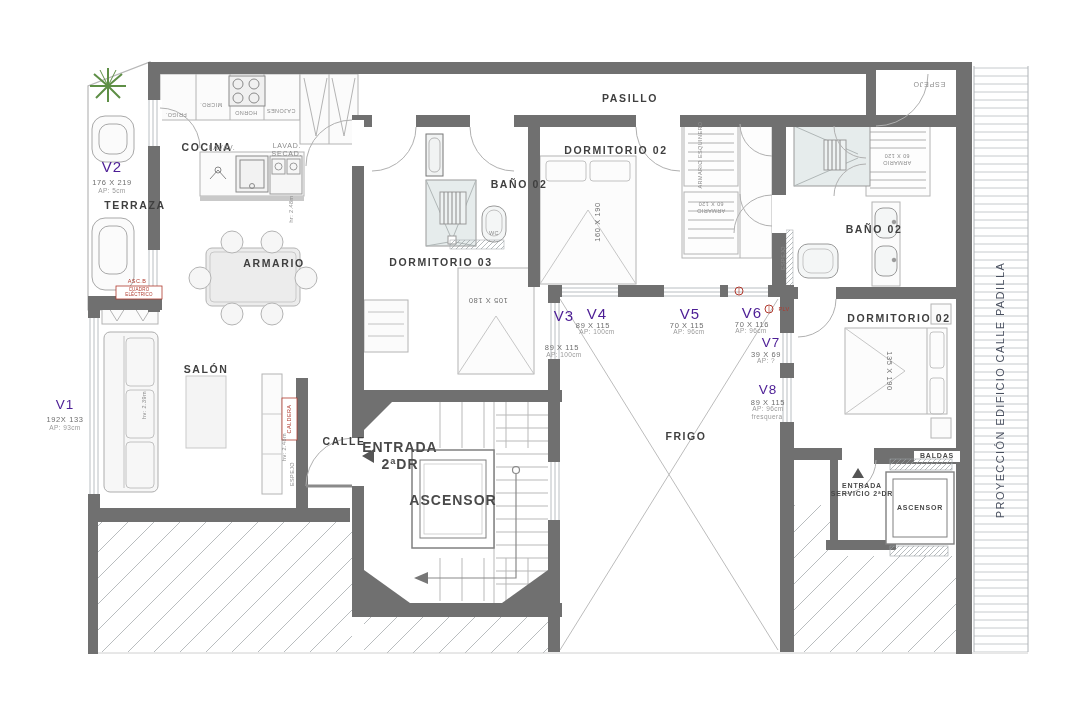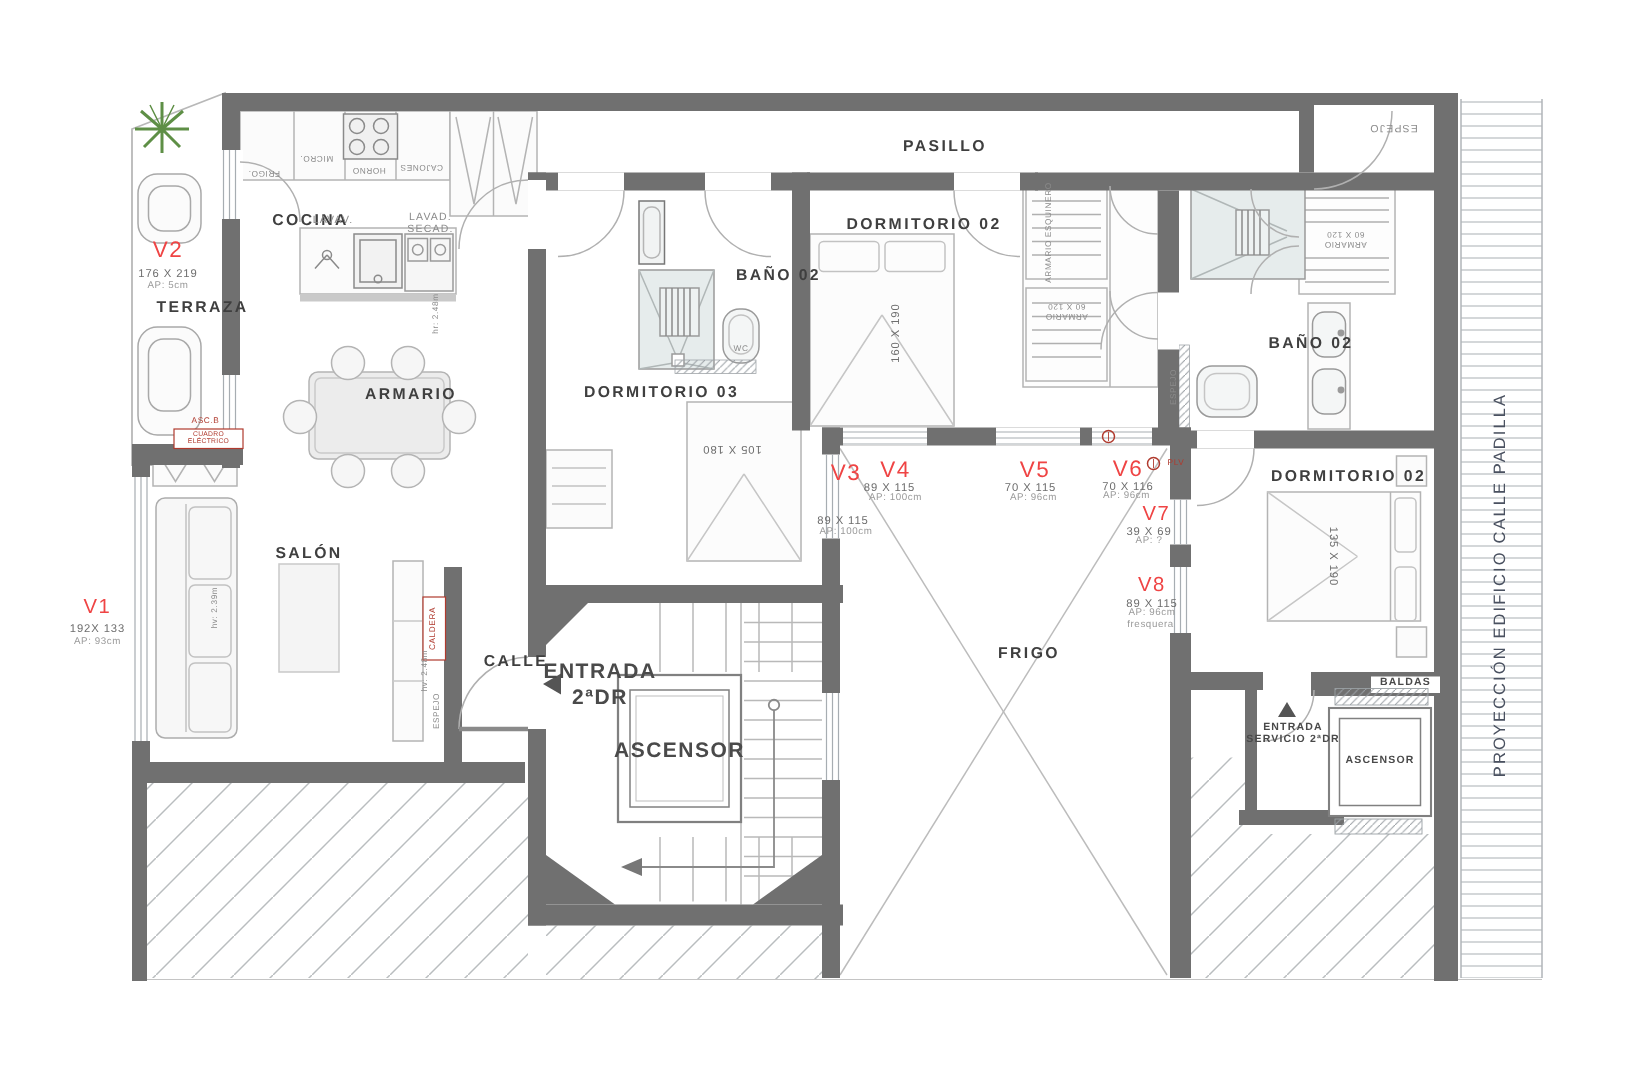--- a/index.html
+++ b/index.html
@@ -3,21 +3,21 @@
 <meta charset="utf-8">
 <style>
   html,body{margin:0;padding:0;background:#ffffff;}
   #canvas{position:relative;width:1086px;height:720px;background:#ffffff;overflow:hidden;
           font-family:"Liberation Sans",sans-serif;}
   #canvas svg{position:absolute;left:0;top:0;}
   .lbl{position:absolute;font-family:"Liberation Sans",sans-serif;color:#454545;
        transform:translate(-50%,-50%);white-space:pre-line;text-align:center;line-height:1.2;
        pointer-events:none;}
   .room{font-size:10.5px;font-weight:bold;letter-spacing:1.6px;color:#3f3f3f;padding-left:44px;}
-  .vid{color:#ef4444;letter-spacing:1px;}
+  .vid{color:#4c1d95;letter-spacing:1px;}
   .s15{font-size:15px;} .s14{font-size:13.5px;}
   .dim{font-size:7.5px;color:#6e6e6e;letter-spacing:.6px;}
   .sub{font-size:6.5px;color:#9a9a9a;letter-spacing:.4px;}
   .tiny1{font-size:14px;letter-spacing:1px;color:#4a4a4a;font-weight:bold;}
   .tiny2{font-size:7px;letter-spacing:.8px;color:#8b8b8b;}
   .micro{font-size:5.5px;letter-spacing:.4px;color:#8b8b8b;}
   .nano{font-size:4.5px;letter-spacing:.2px;}
   .red{color:#b03a2e;}
   .dark{color:#4a4a4a;font-weight:bold;}
   .band{font-size:11px;letter-spacing:1.4px;color:#4a5160;}

